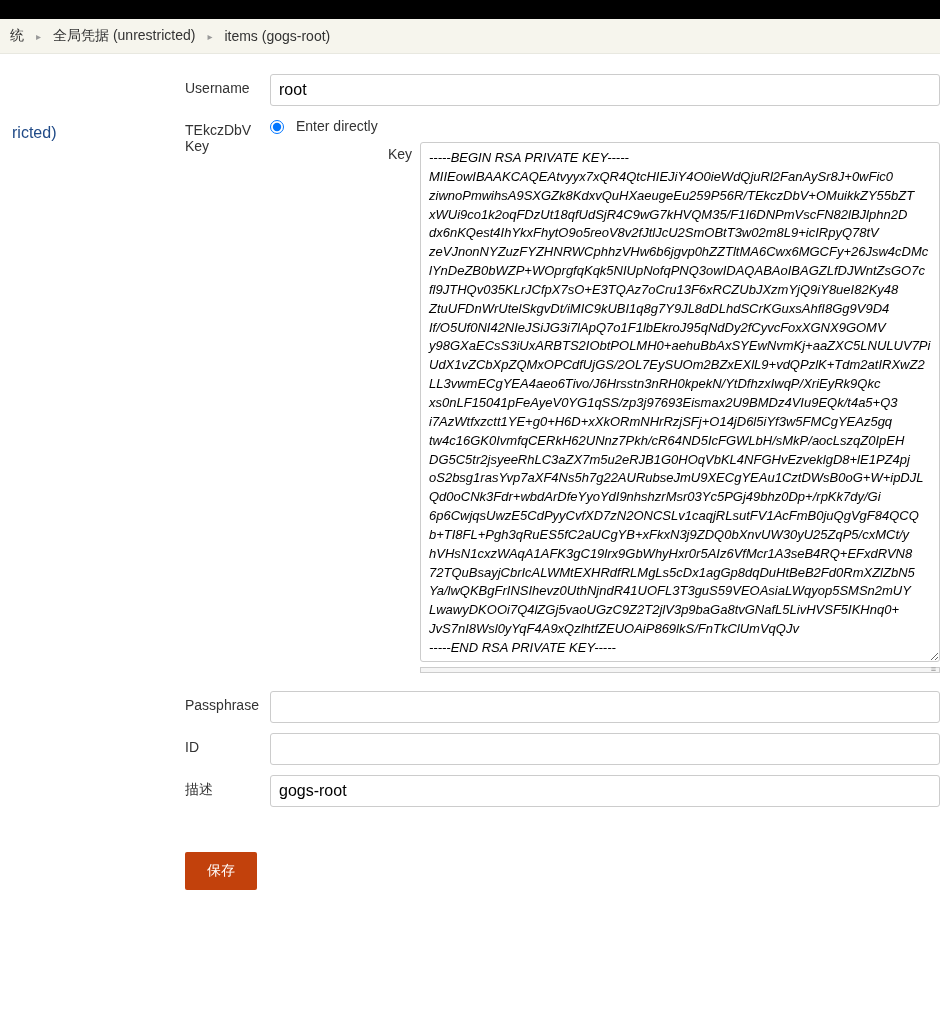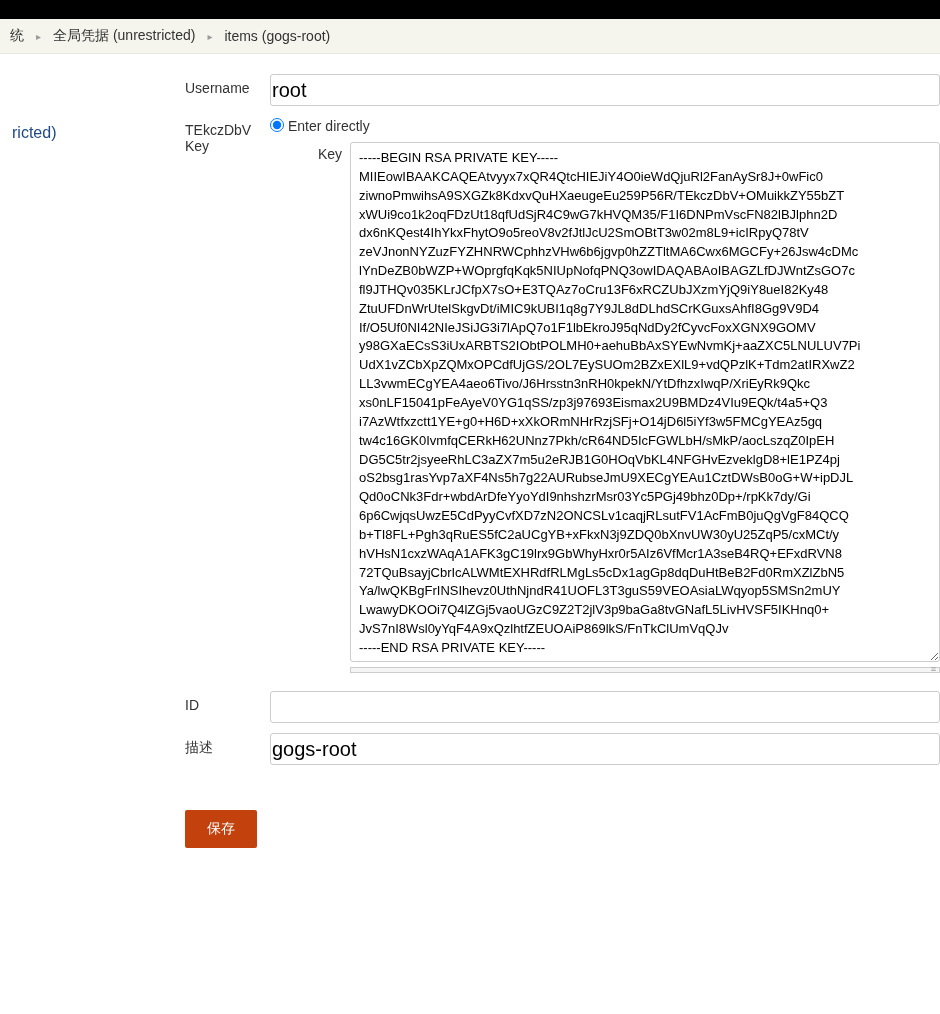--- a/index.html
+++ b/index.html
@@ -76,40 +76,40 @@
       border-radius: 3px;
       padding: 4px 8px;
       font-size: 14px;
       height: 28px;
       cursor: pointer;
     }
     .text-input {
       width: 100%;
       border: 1px solid #ccc;
       border-radius: 3px;
-      padding: 6px 1px;
-      font-size: 20px;
+      padding: 6px 8px;
+      font-size: 16px;
       height: 32px;
     }
     .radio-row {
       display: flex;
-      align-items: flex-start;
-      gap: 4px;
+      align-items: flex-end;
+      gap: 12px;
       padding-top: 2px;
     }
     .radio-input {
       width: 14px;
       height: 14px;
       cursor: pointer;
     }
     .radio-label {
       font-size: 14px;
     }
     .key-section {
-      margin-left: 42px;
+      margin-left: 112px;
       margin-top: 8px;
     }
     .key-row {
       display: flex;
       align-items: flex-start;
       gap: 8px;
     }
     .key-label {
       font-size: 14px;
       color: #333;
@@ -127,20 +127,21 @@
       border: 1px solid #ccc;
       border-radius: 3px;
       padding: 6px 8px;
       font-size: 13px;
       font-family: -apple-system, BlinkMacSystemFont, "Segoe UI", Helvetica, Arial, sans-serif;
       line-height: 1.45;
       resize: both;
       overflow: hidden;
       height: 520px;
       word-break: break-all;
+      font-style: italic;
     }
     .resize-handle-bar {
       margin-top: 2px;
       height: 6px;
       border: 1px solid #ccc;
       background: #f5f5f5;
       position: relative;
     }
     .resize-grip {
       position: absolute;
@@ -234,20 +235,26 @@
               <div class="resize-handle-bar">
                 <span class="resize-grip">≡</span>
               </div>
             </div>
           </div>
         </div>
       </div>
     </div>
 
     <div class="second-section">
+      <div class="form-row">
+        <div class="form-label">Passphrase</div>
+        <div class="form-control-wrap">
+          <input type="password" class="text-input" value="" style="">
+        </div>
+      </div>
 
       <div class="form-row">
         <div class="form-label">ID</div>
         <div class="form-control-wrap">
           <input type="text" class="text-input" value="" style="">
         </div>
       </div>
 
       <div class="form-row">
         <div class="form-label">描述</div>

